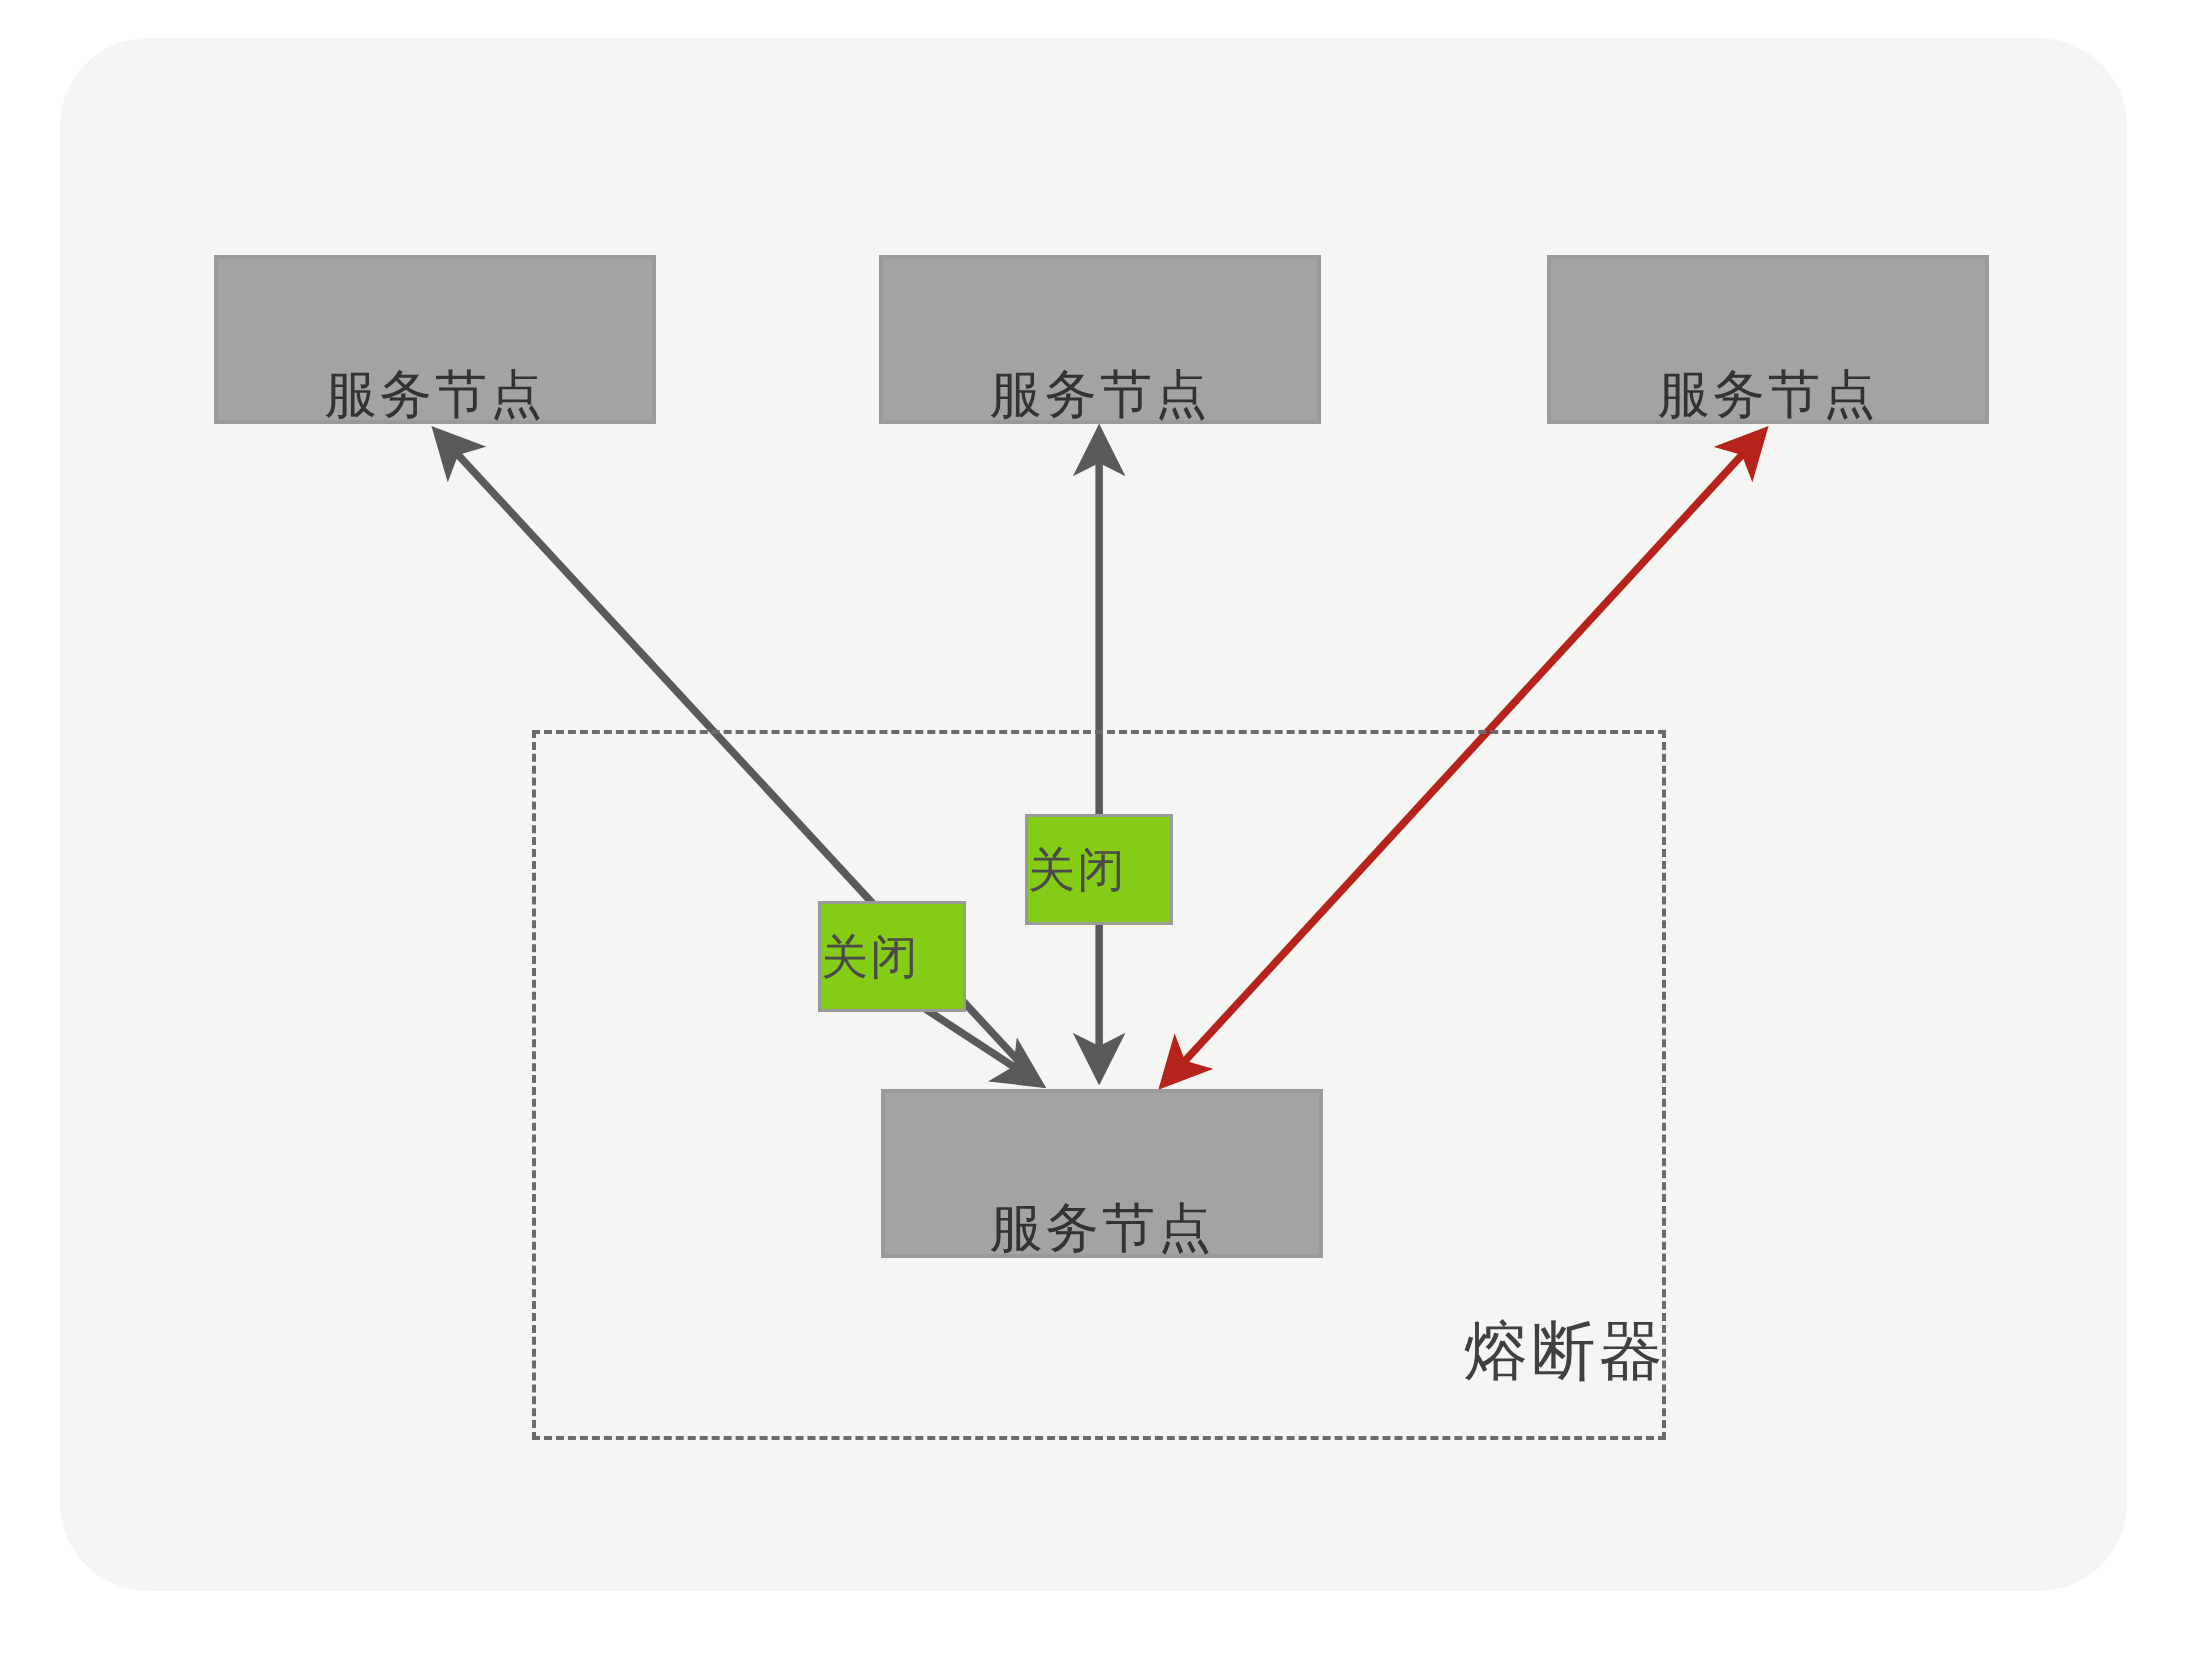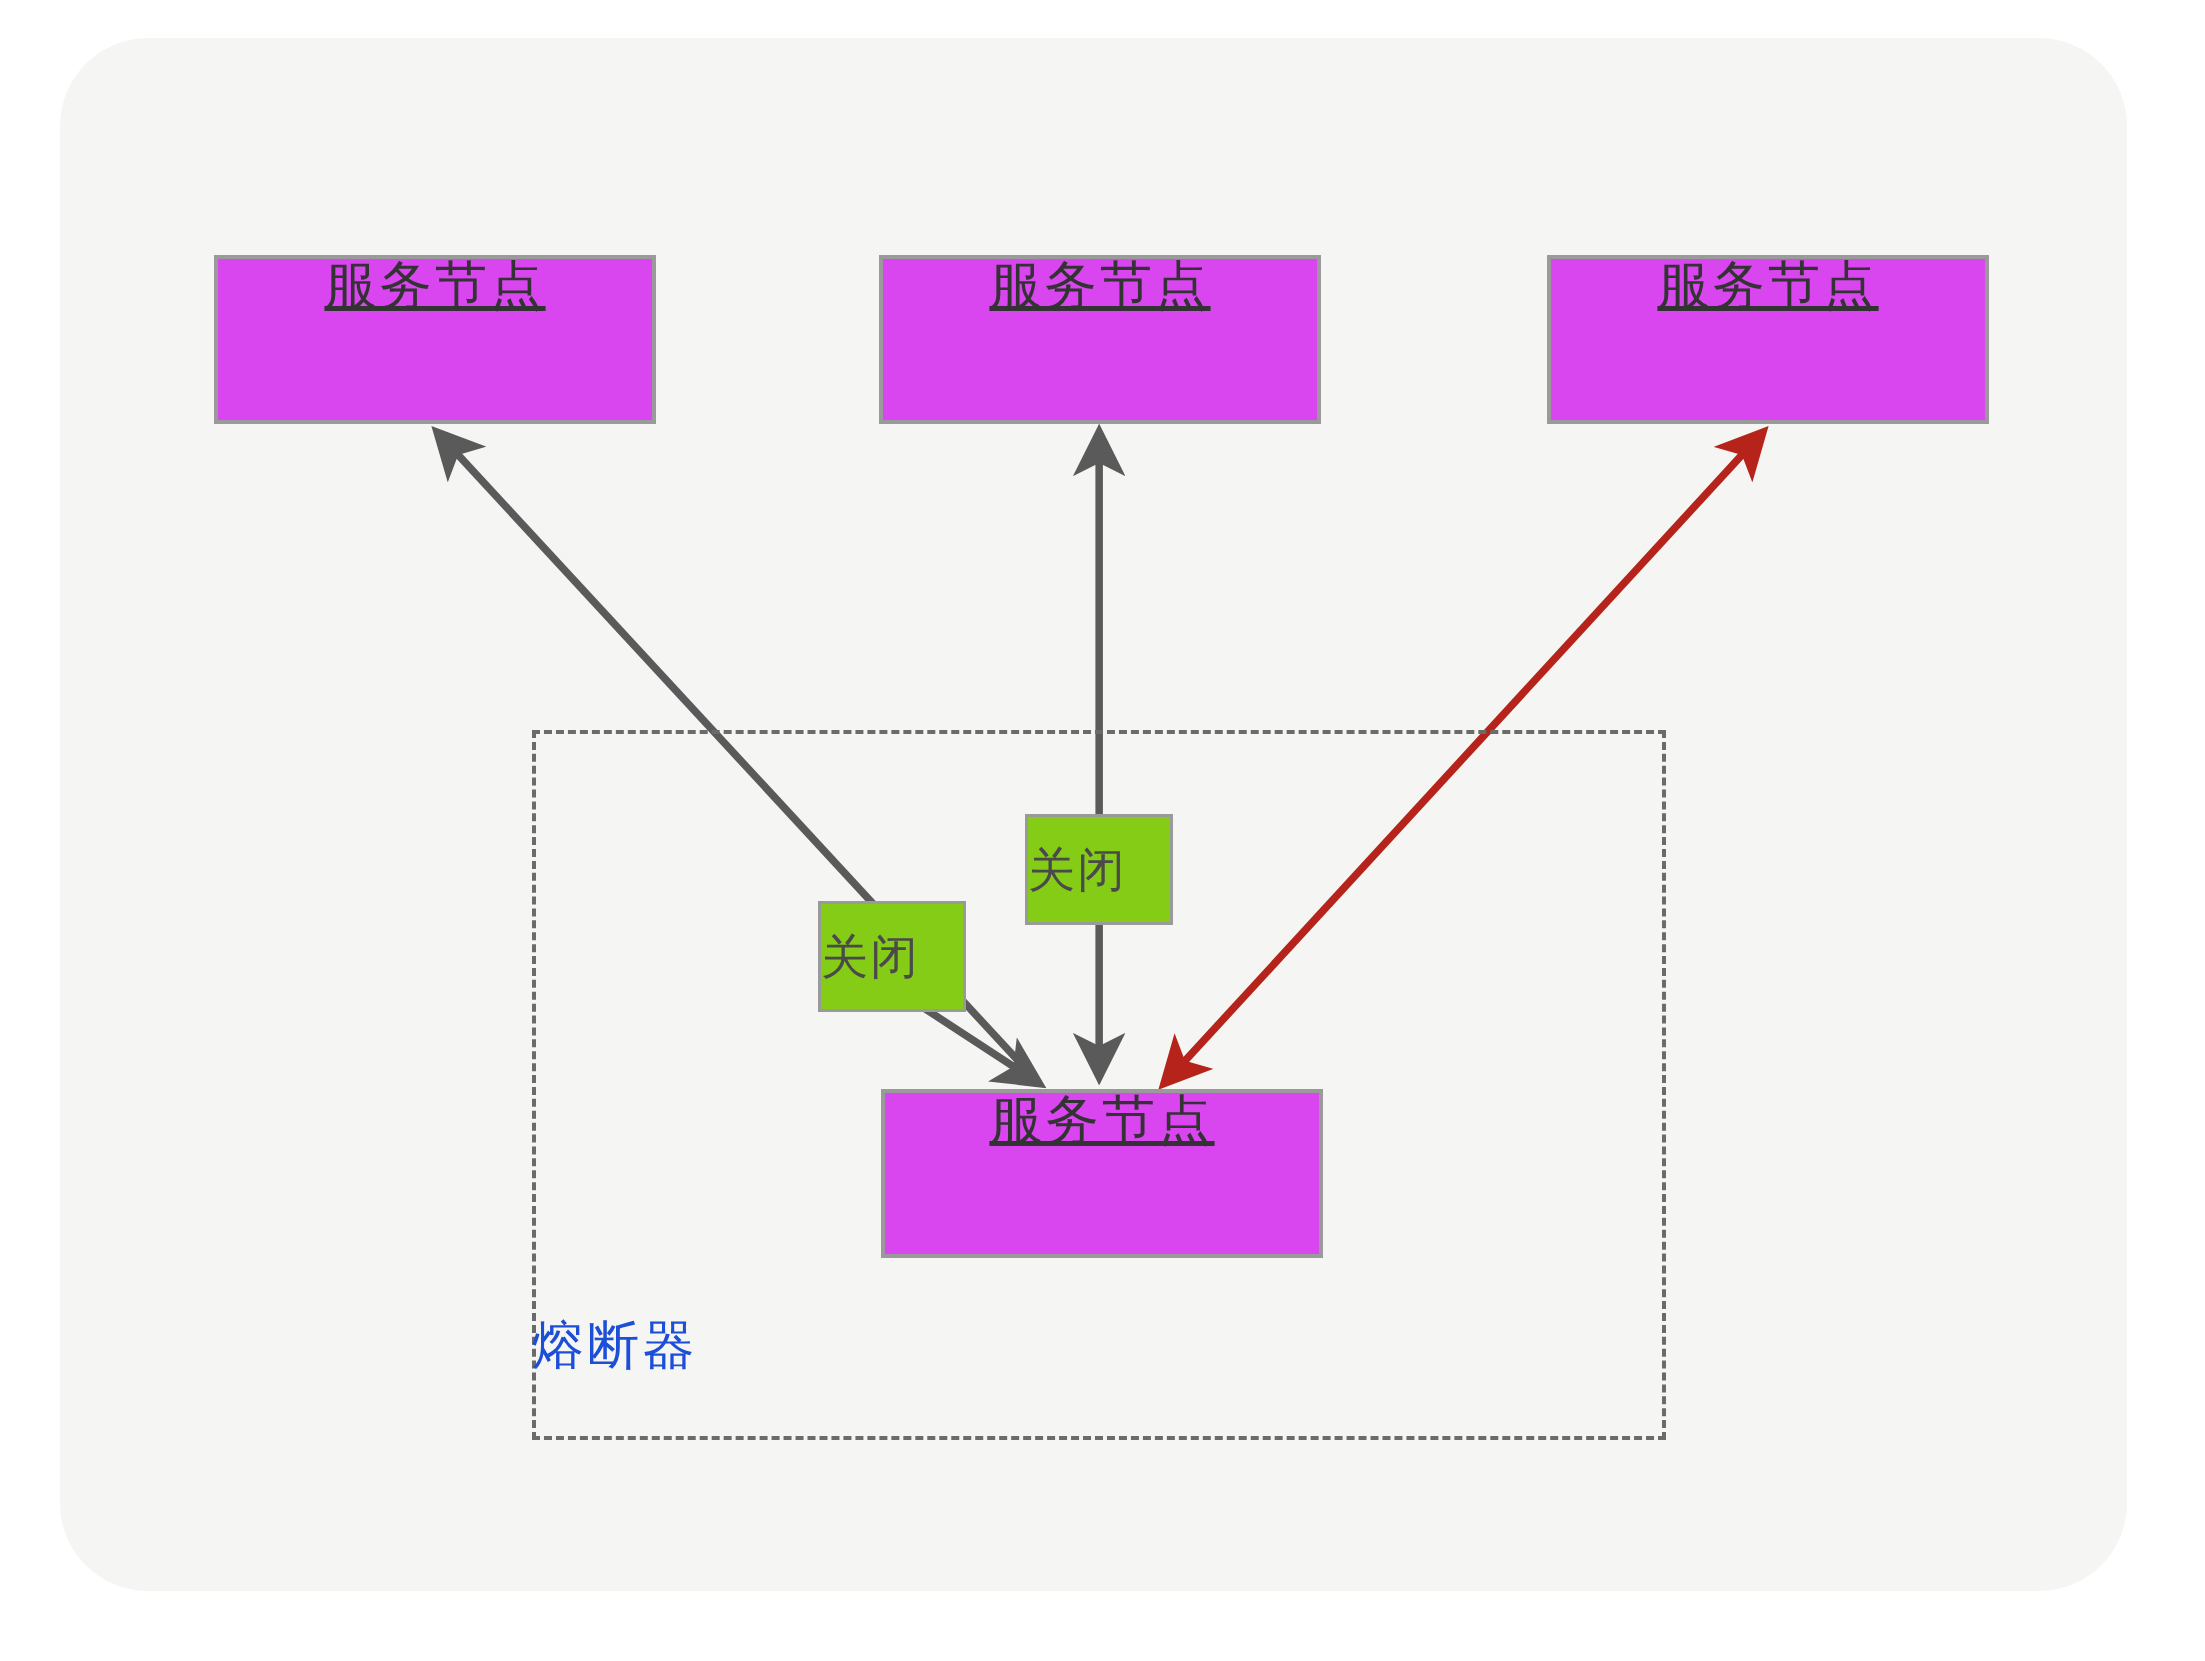--- a/index.html
+++ b/index.html
@@ -33,30 +33,29 @@
     left: 0;
     top: 0;
     width: 2205px;
     height: 1661px;
     pointer-events: none;
   }
   
   .node {
     position: absolute;
     box-sizing: border-box;
-    background: #d946ef;
+    background: #a3a3a3;
     border: 4.2px solid #9a9a9a;
     display: flex;
-    align-items: flex-start;
+    align-items: flex-end;
     justify-content: center;
     color: #333333;
     font-size: 52px;
     letter-spacing: 3.3px;
     line-height: 1;
-    text-decoration: underline;
   }
   #node-svc-1 { left: 214px;  top: 255px;  width: 442px; height: 169px; }
   #node-svc-2 { left: 879px; top: 255px; width: 442px; height: 169px; }
   #node-svc-3 { left: 1547px; top: 255px; width: 442px; height: 169px; }
   #node-caller {
     left: 881px; top: 1089px; width: 442px; height: 169px;
     font-size: 53px;
   }
   
   .dashed-box {
@@ -67,23 +66,23 @@
     width: 1134px;
     height: 710px;
     border: 4.2px dashed #6b6b6b;
     background: transparent;
   }
   .dashed-label {
     position: absolute;
     left: 532px;
     top: 1319px;
     width: 1134px;
-    text-align: left;
-    font-size: 52px;
-    color: #1d4ed8;
+    text-align: right;
+    font-size: 64px;
+    color: #404040;
     letter-spacing: 3.3px;
     line-height: 1;
   }
   
   .chip {
     position: absolute;
     box-sizing: border-box;
     background: #84cc16;
     display: flex;
     align-items: center;

